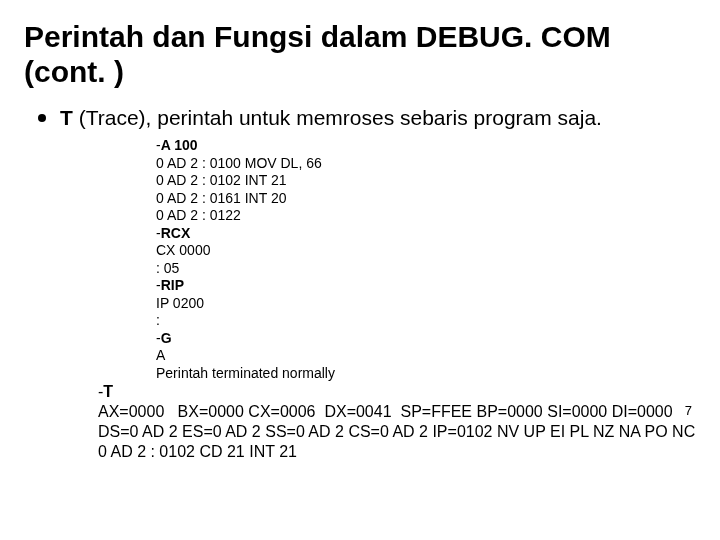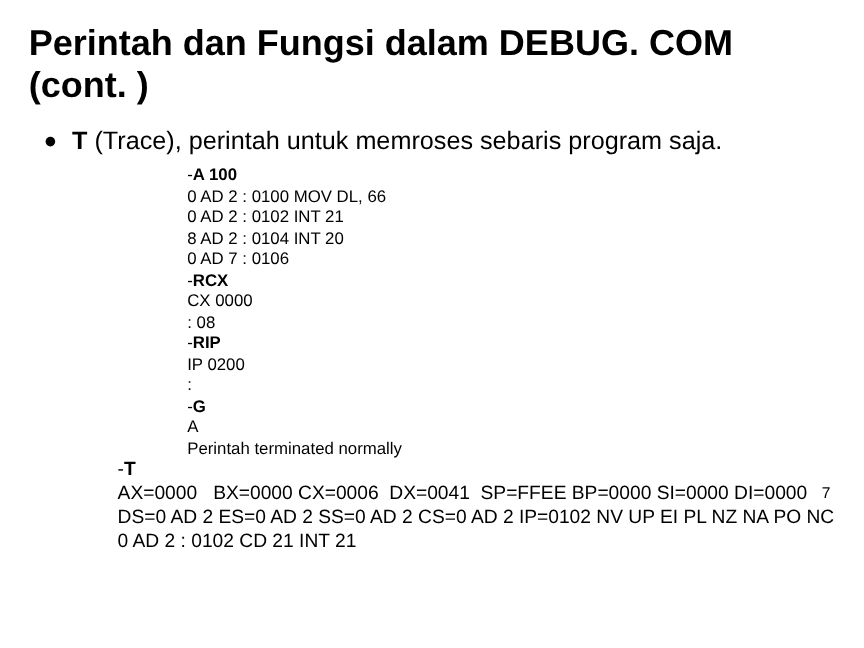--- a/index.html
+++ b/index.html
@@ -86,25 +86,25 @@
   <div class="body">
 
     <div class="bullet-row">
       <span class="bullet-dot"></span>
       <span class="bullet-text"><span class="cmd">T</span><span> (Trace), perintah untuk memroses sebaris program saja.</span></span>
     </div>
 
     <div class="code-block"><span><span>-</span><span class="bold">A 100</span></span>
 <span>0 AD 2 : 0100 MOV DL, 66</span>
 <span>0 AD 2 : 0102 INT 21</span>
-<span>8 AD 2 : 0104 INT 20</span>
-<span>0 AD 7 : 0106</span>
+<span>0 AD 2 : 0161 INT 20</span>
+<span>0 AD 2 : 0122</span>
 <span><span>-</span><span class="bold">RCX</span></span>
 <span>CX 0000</span>
-<span>: 08</span>
+<span>: 05</span>
 <span><span>-</span><span class="bold">RIP</span></span>
 <span>IP 0200</span>
 <span>:</span>
 <span><span>-</span><span class="bold">G</span></span>
 <span>A</span>
 <span>Perintah terminated normally</span></div>
 
     <div class="reg-block"><span><span>-</span><span class="bold">T</span></span>
 <span>AX=0000   BX=0000 CX=0006  DX=0041  SP=FFEE BP=0000 SI=0000 DI=0000</span>
 <span>DS=0 AD 2 ES=0 AD 2 SS=0 AD 2 CS=0 AD 2 IP=0102 NV UP EI PL NZ NA PO NC</span>

